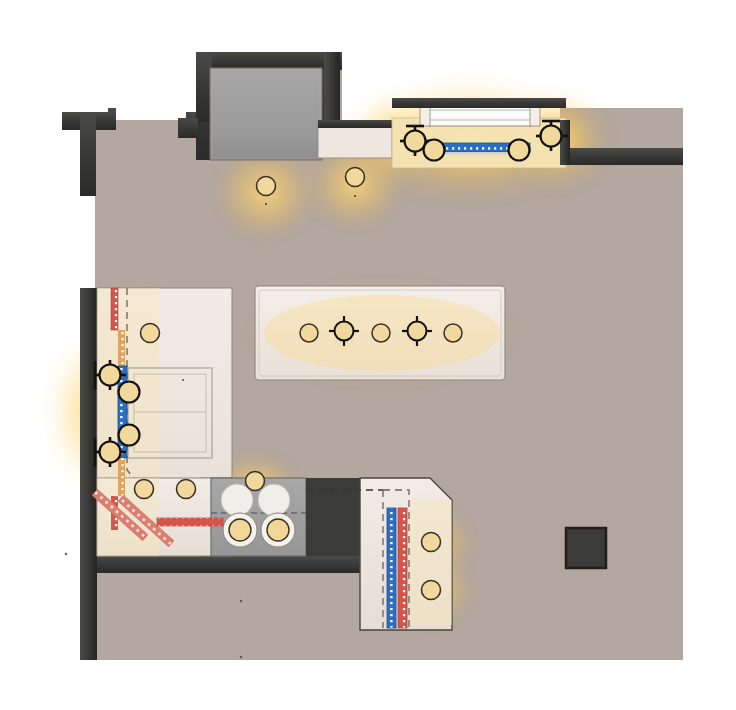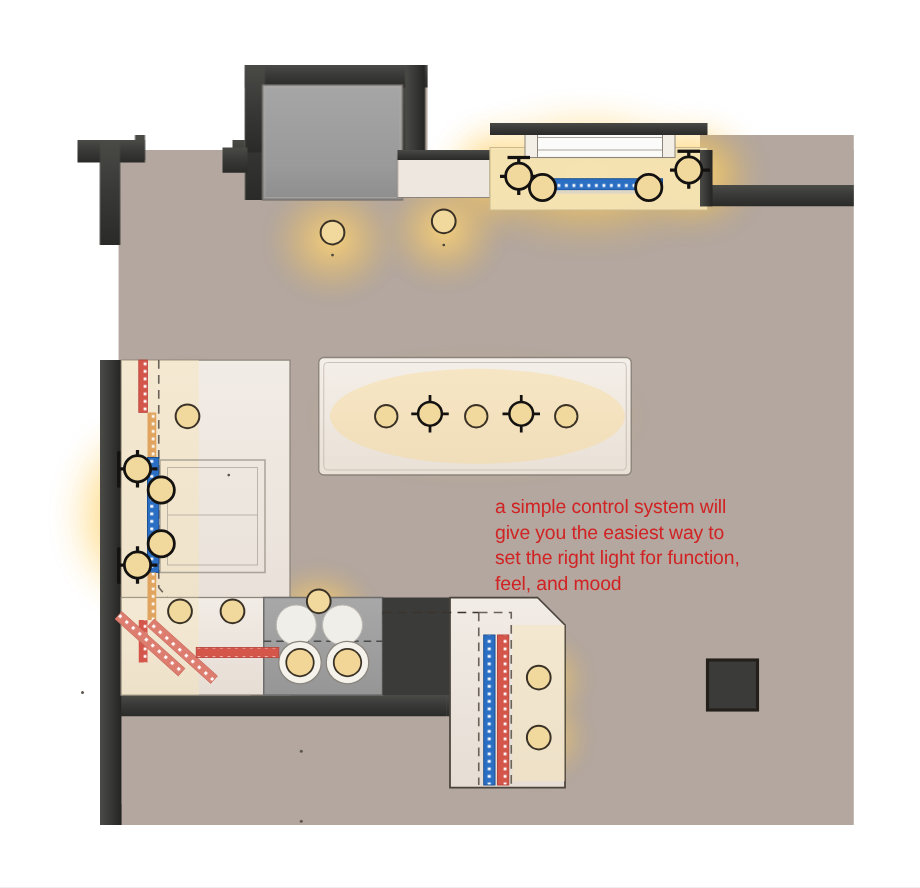--- a/index.html
+++ b/index.html
@@ -354,18 +354,14 @@
 
   <g fill="#5d5650">
     <circle cx="183" cy="380" r="1.1"></circle>
     <circle cx="344" cy="345" r="1.0" opacity="0"></circle>
     <circle cx="241" cy="601" r="1.2"></circle>
     <circle cx="241" cy="657" r="1.2"></circle>
     <circle cx="66" cy="554" r="1.2"></circle>
   </g>
 </svg>
 
-<div class="annot" style="left:396px; top:396px; width:230px;">a simple control system will
-give you the easiest way to
-set the right light for function,
-feel, and mood</div>
 
 </div>
 
 </body></html>

